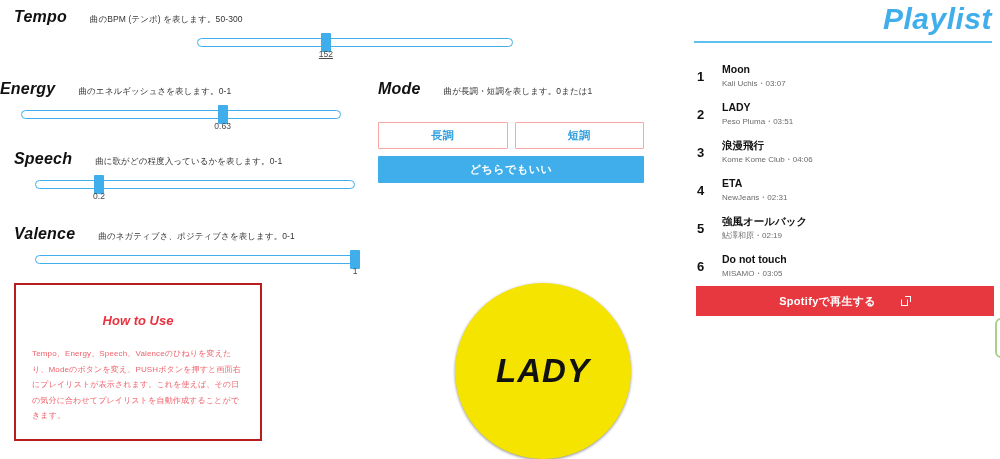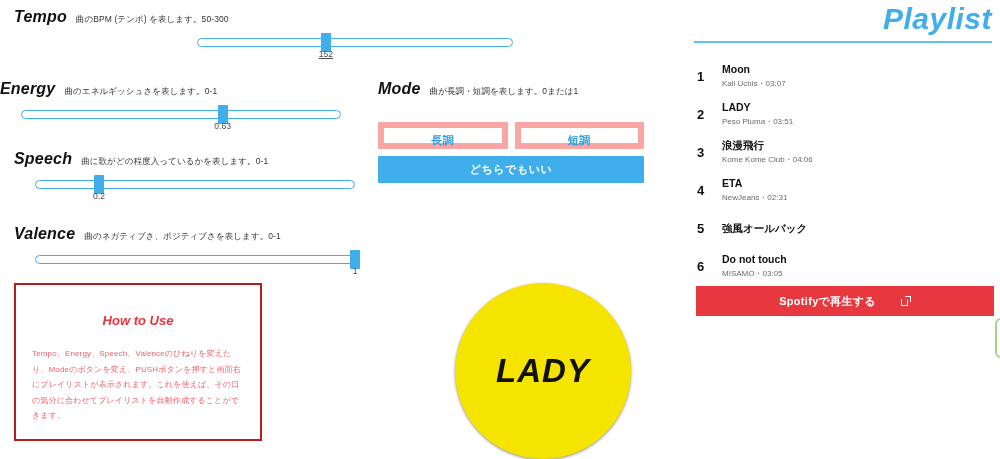--- a/index.html
+++ b/index.html
@@ -23,21 +23,21 @@
     position: absolute;
     left: 0;
     top: 0;
     width: 660px;
     height: 459px;
   }
 
   .field-head {
     display: flex;
     align-items: baseline;
-    gap: 9px;
+    gap: 23px;
   }
   .field-name {
     font-weight: bold;
     font-style: italic;
     font-size: 16px;
     letter-spacing: .2px;
     color: #111;
     white-space: nowrap;
   }
   .field-desc {
@@ -108,21 +108,21 @@
     gap: 7px;
     margin-top: 24px;
   }
   .mode-btn {
     flex: 1 1 0;
     height: 27px;
     line-height: 25px;
     text-align: center;
     font-size: 11px;
     font-weight: bold;
-    border: 6px solid #fca5a5;
+    border: 1px solid #fca5a5;
     background: #ffffff;
     color: #2f9fdd;
     box-sizing: border-box;
     cursor: pointer;
     border-radius: 1px;
     letter-spacing: .5px;
   }
   .mode-wide {
     margin-top: 7px;
     height: 27px;
@@ -412,20 +412,21 @@
         <div class="track-index">4</div>
         <div class="track-meta">
           <div class="track-title">ETA</div>
           <div class="track-sub">NewJeans・02:31</div>
         </div>
       </div>
       <div class="track-row">
         <div class="track-index">5</div>
         <div class="track-meta">
           <div class="track-title">強風オールバック</div>
+          <div class="track-sub">鮎澤和原・02:19</div>
         </div>
       </div>
       <div class="track-row">
         <div class="track-index">6</div>
         <div class="track-meta">
           <div class="track-title">Do not touch</div>
           <div class="track-sub">MISAMO・03:05</div>
         </div>
       </div>
     </div>

